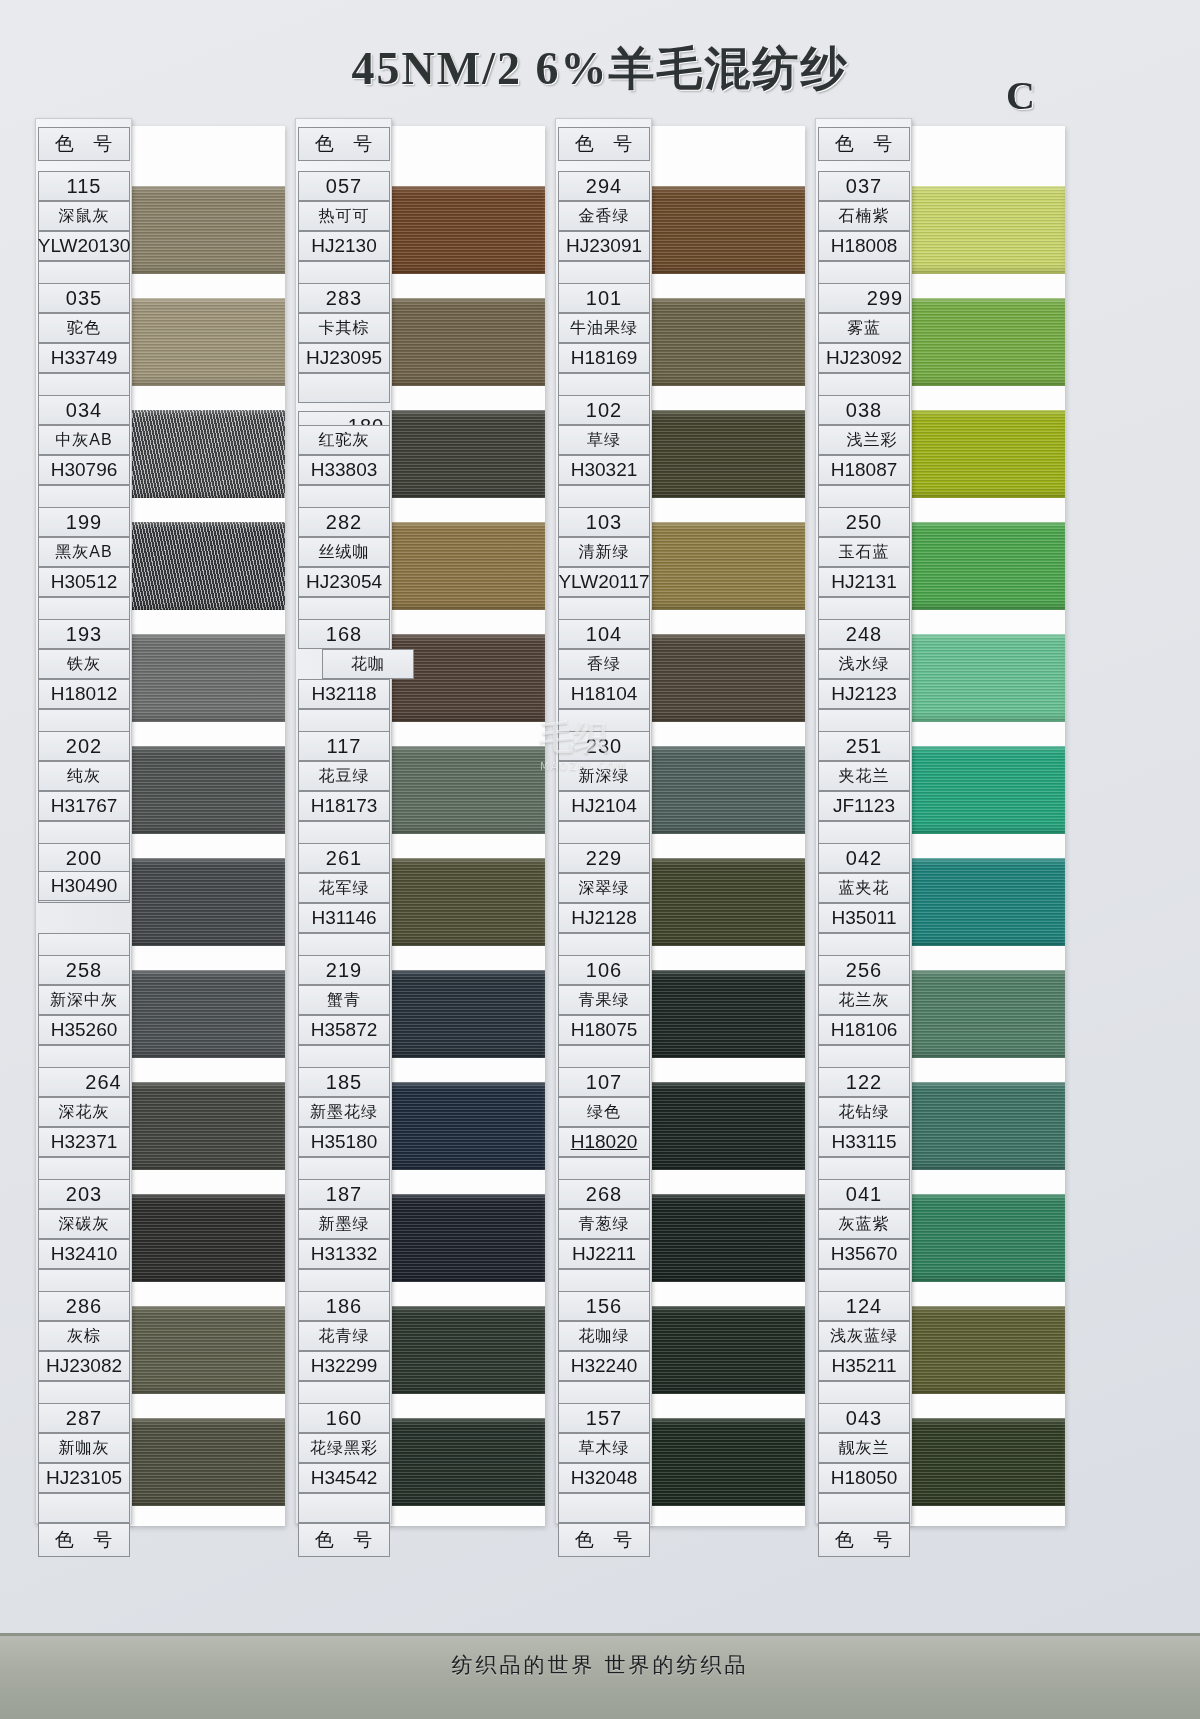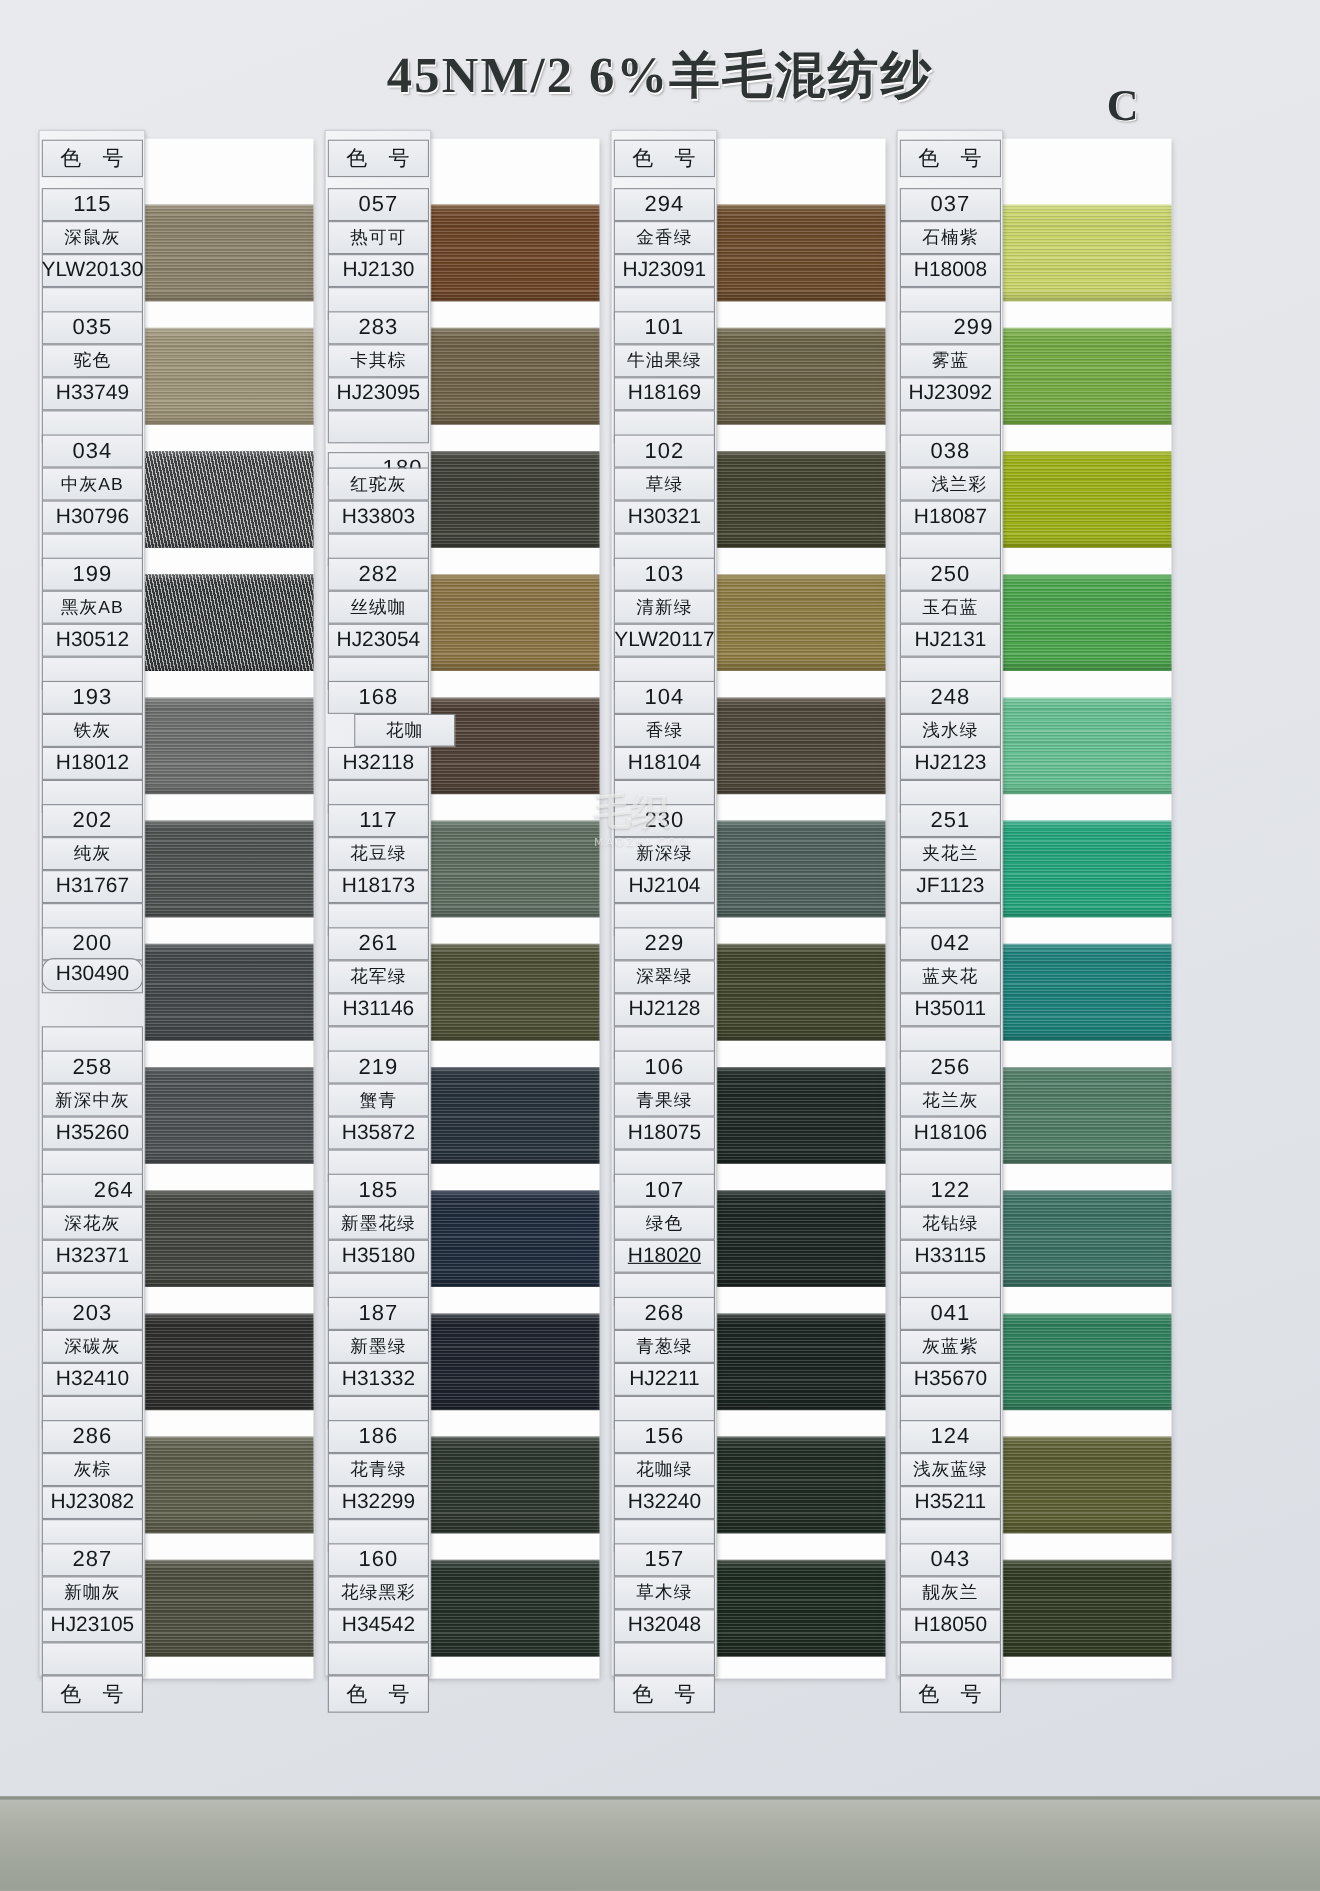--- a/index.html
+++ b/index.html
@@ -162,21 +162,21 @@
         <div class="cell num" style="top: 500px;">193</div>
         <div class="cell name" style="top: 530px;">铁灰</div>
         <div class="cell code" style="top: 560px;">H18012</div>
         <div class="cell blank" style="top: 590px;"></div>
         <div class="cell num" style="top: 612px;">202</div>
         <div class="cell name" style="top: 642px;">纯灰</div>
         <div class="cell code" style="top: 672px;">H31767</div>
         <div class="cell blank" style="top: 702px;"></div>
         <div class="cell num" style="top: 724px;">200</div>
         <div class="cell name" style="top: 754px;">深中灰</div>
-        <div class="cell code" style="top: 752px; border-radius: 11px;">H30490</div>
+        <div class="cell code" style="top: 752px;">H30490</div>
         <div class="cell blank" style="top: 814px;"></div>
         <div class="cell num" style="top: 836px;">258</div>
         <div class="cell name" style="top: 866px;">新深中灰</div>
         <div class="cell code" style="top: 896px;">H35260</div>
         <div class="cell blank" style="top: 926px;"></div>
         <div class="cell num" style="top: 948px; padding-left: 39px;">264</div>
         <div class="cell name" style="top: 978px;">深花灰</div>
         <div class="cell code" style="top: 1008px;">H32371</div>
         <div class="cell blank" style="top: 1038px;"></div>
         <div class="cell num" style="top: 1060px;">203</div>
@@ -472,13 +472,14 @@
     </div>
   </div>
 
 <div id="watermark">
   <span>毛织</span>
   <small>MAOZHI.COM</small>
 </div>
 
 <div id="footer">
   <div id="footer-rule"></div>
+  <div id="footer-text">纺织品的世界 世界的纺织品</div>
 </div>
 
 </body></html>

